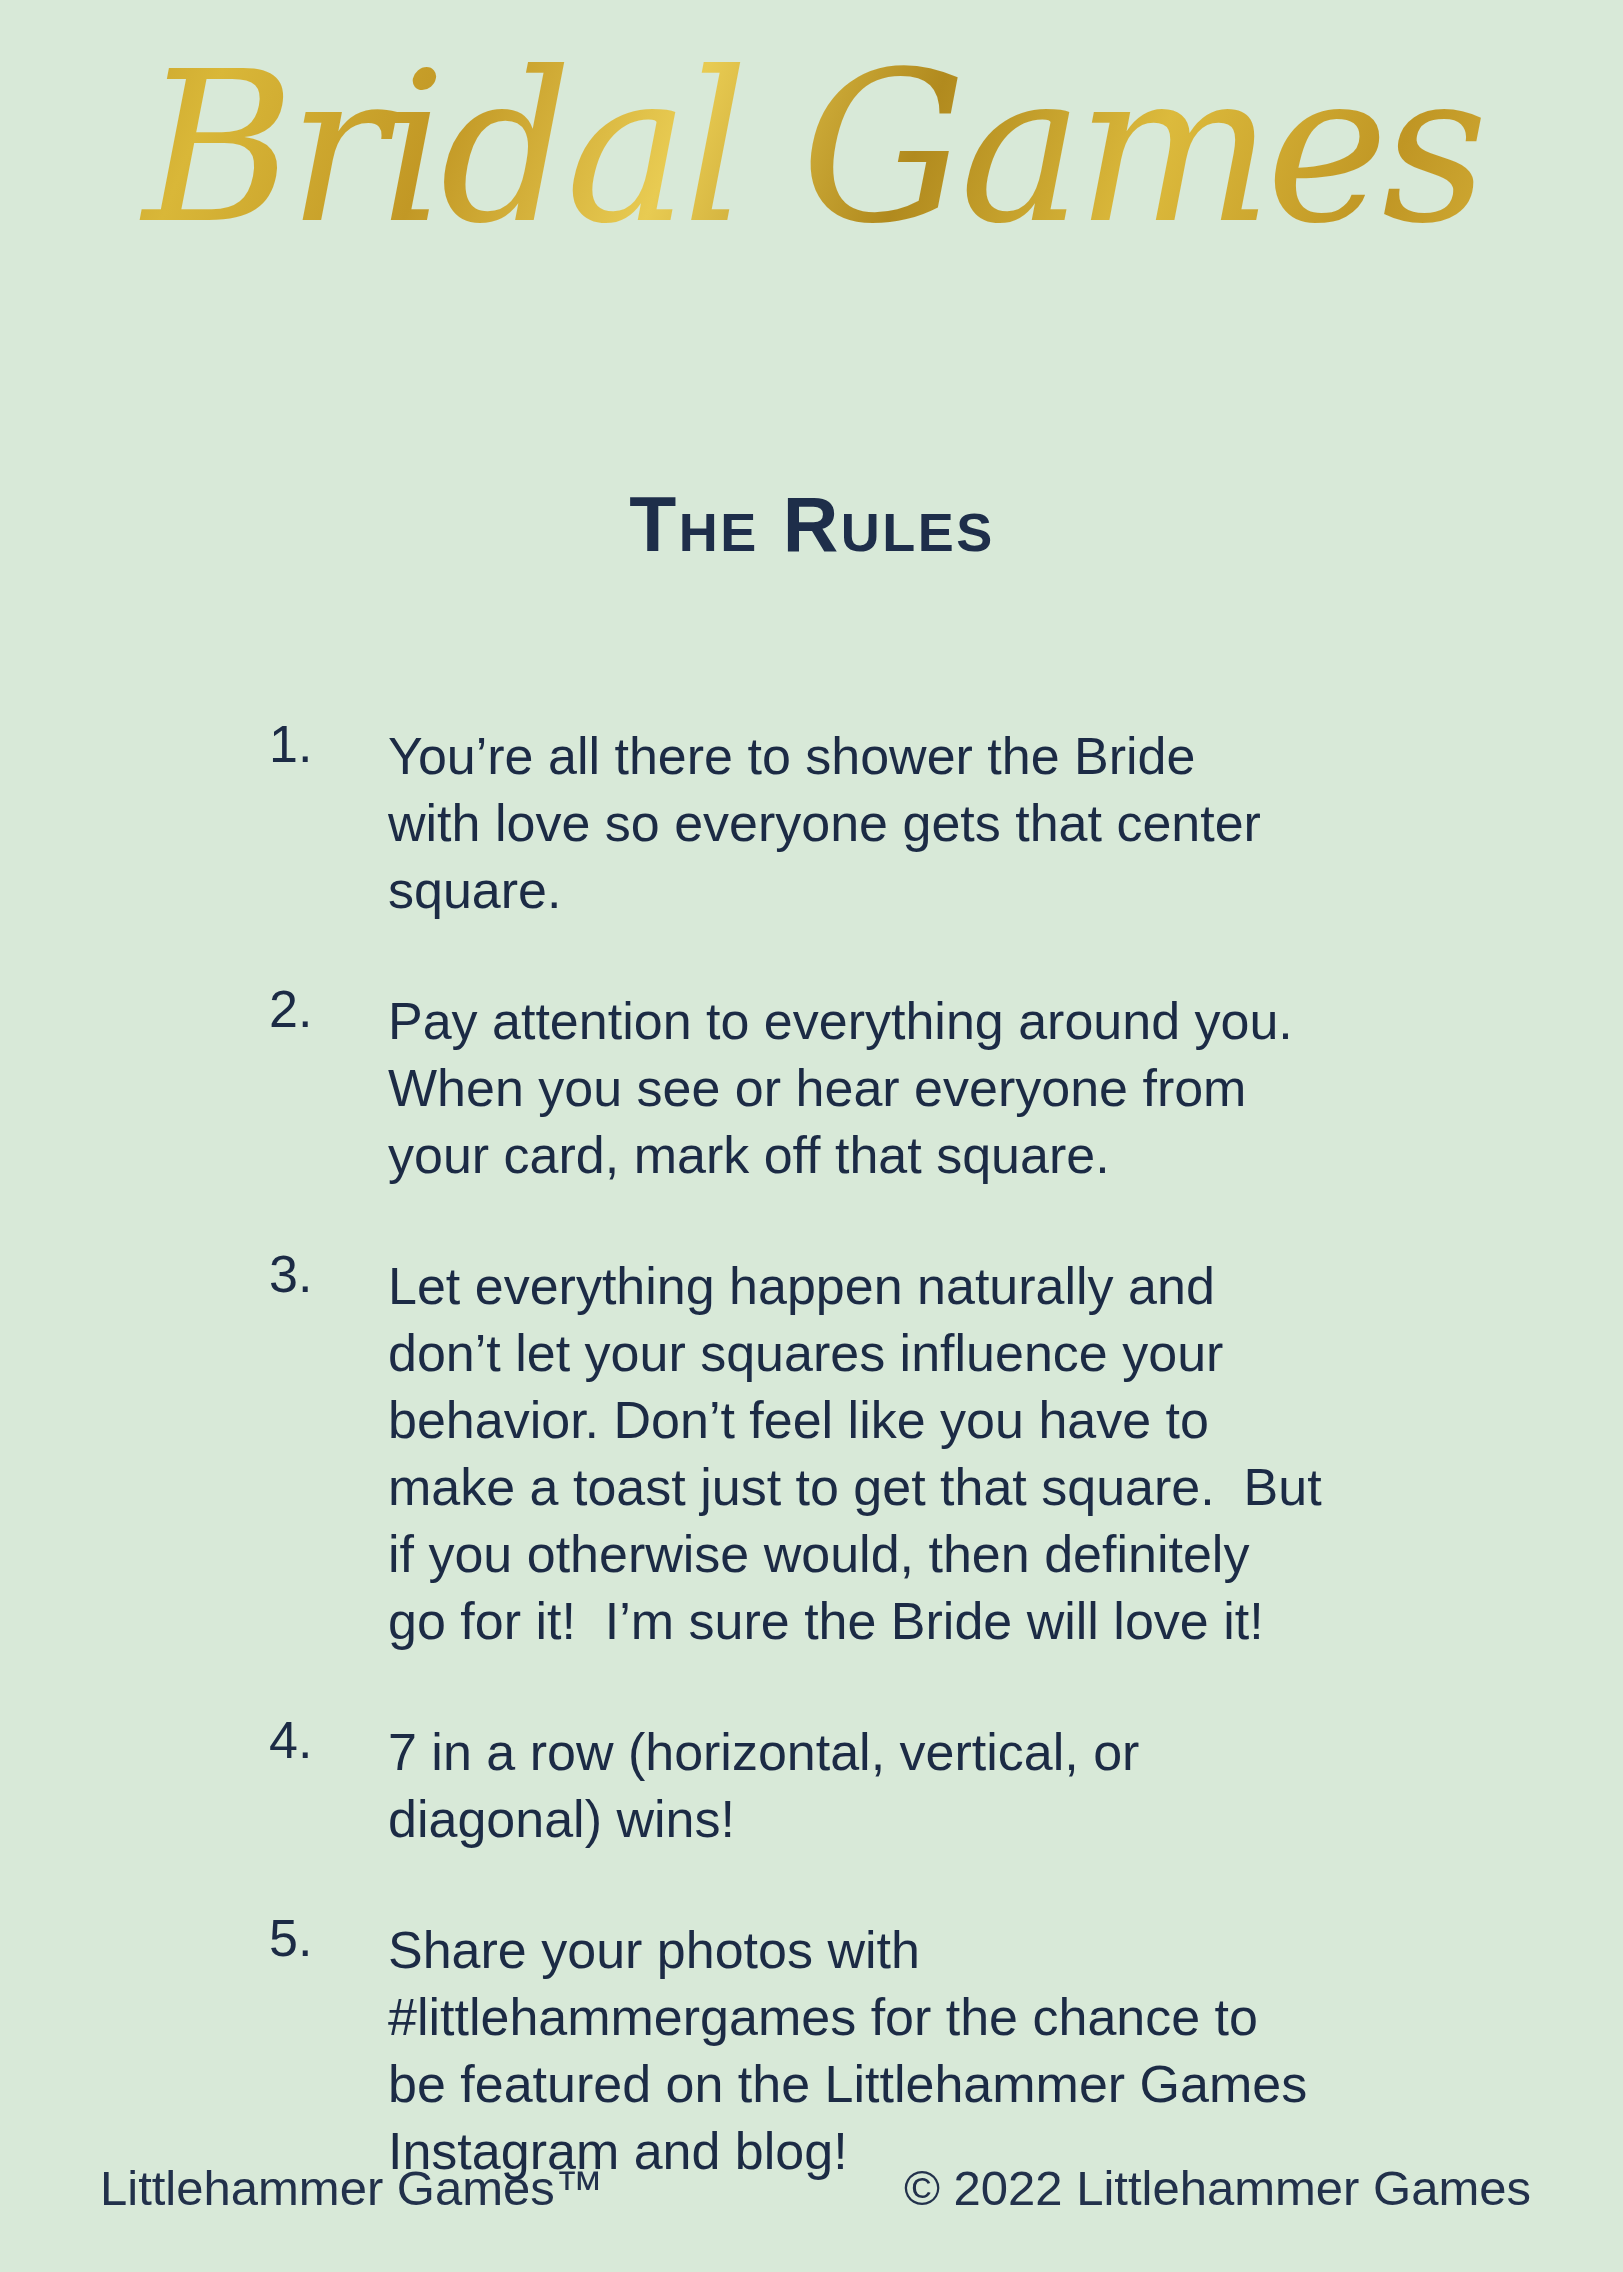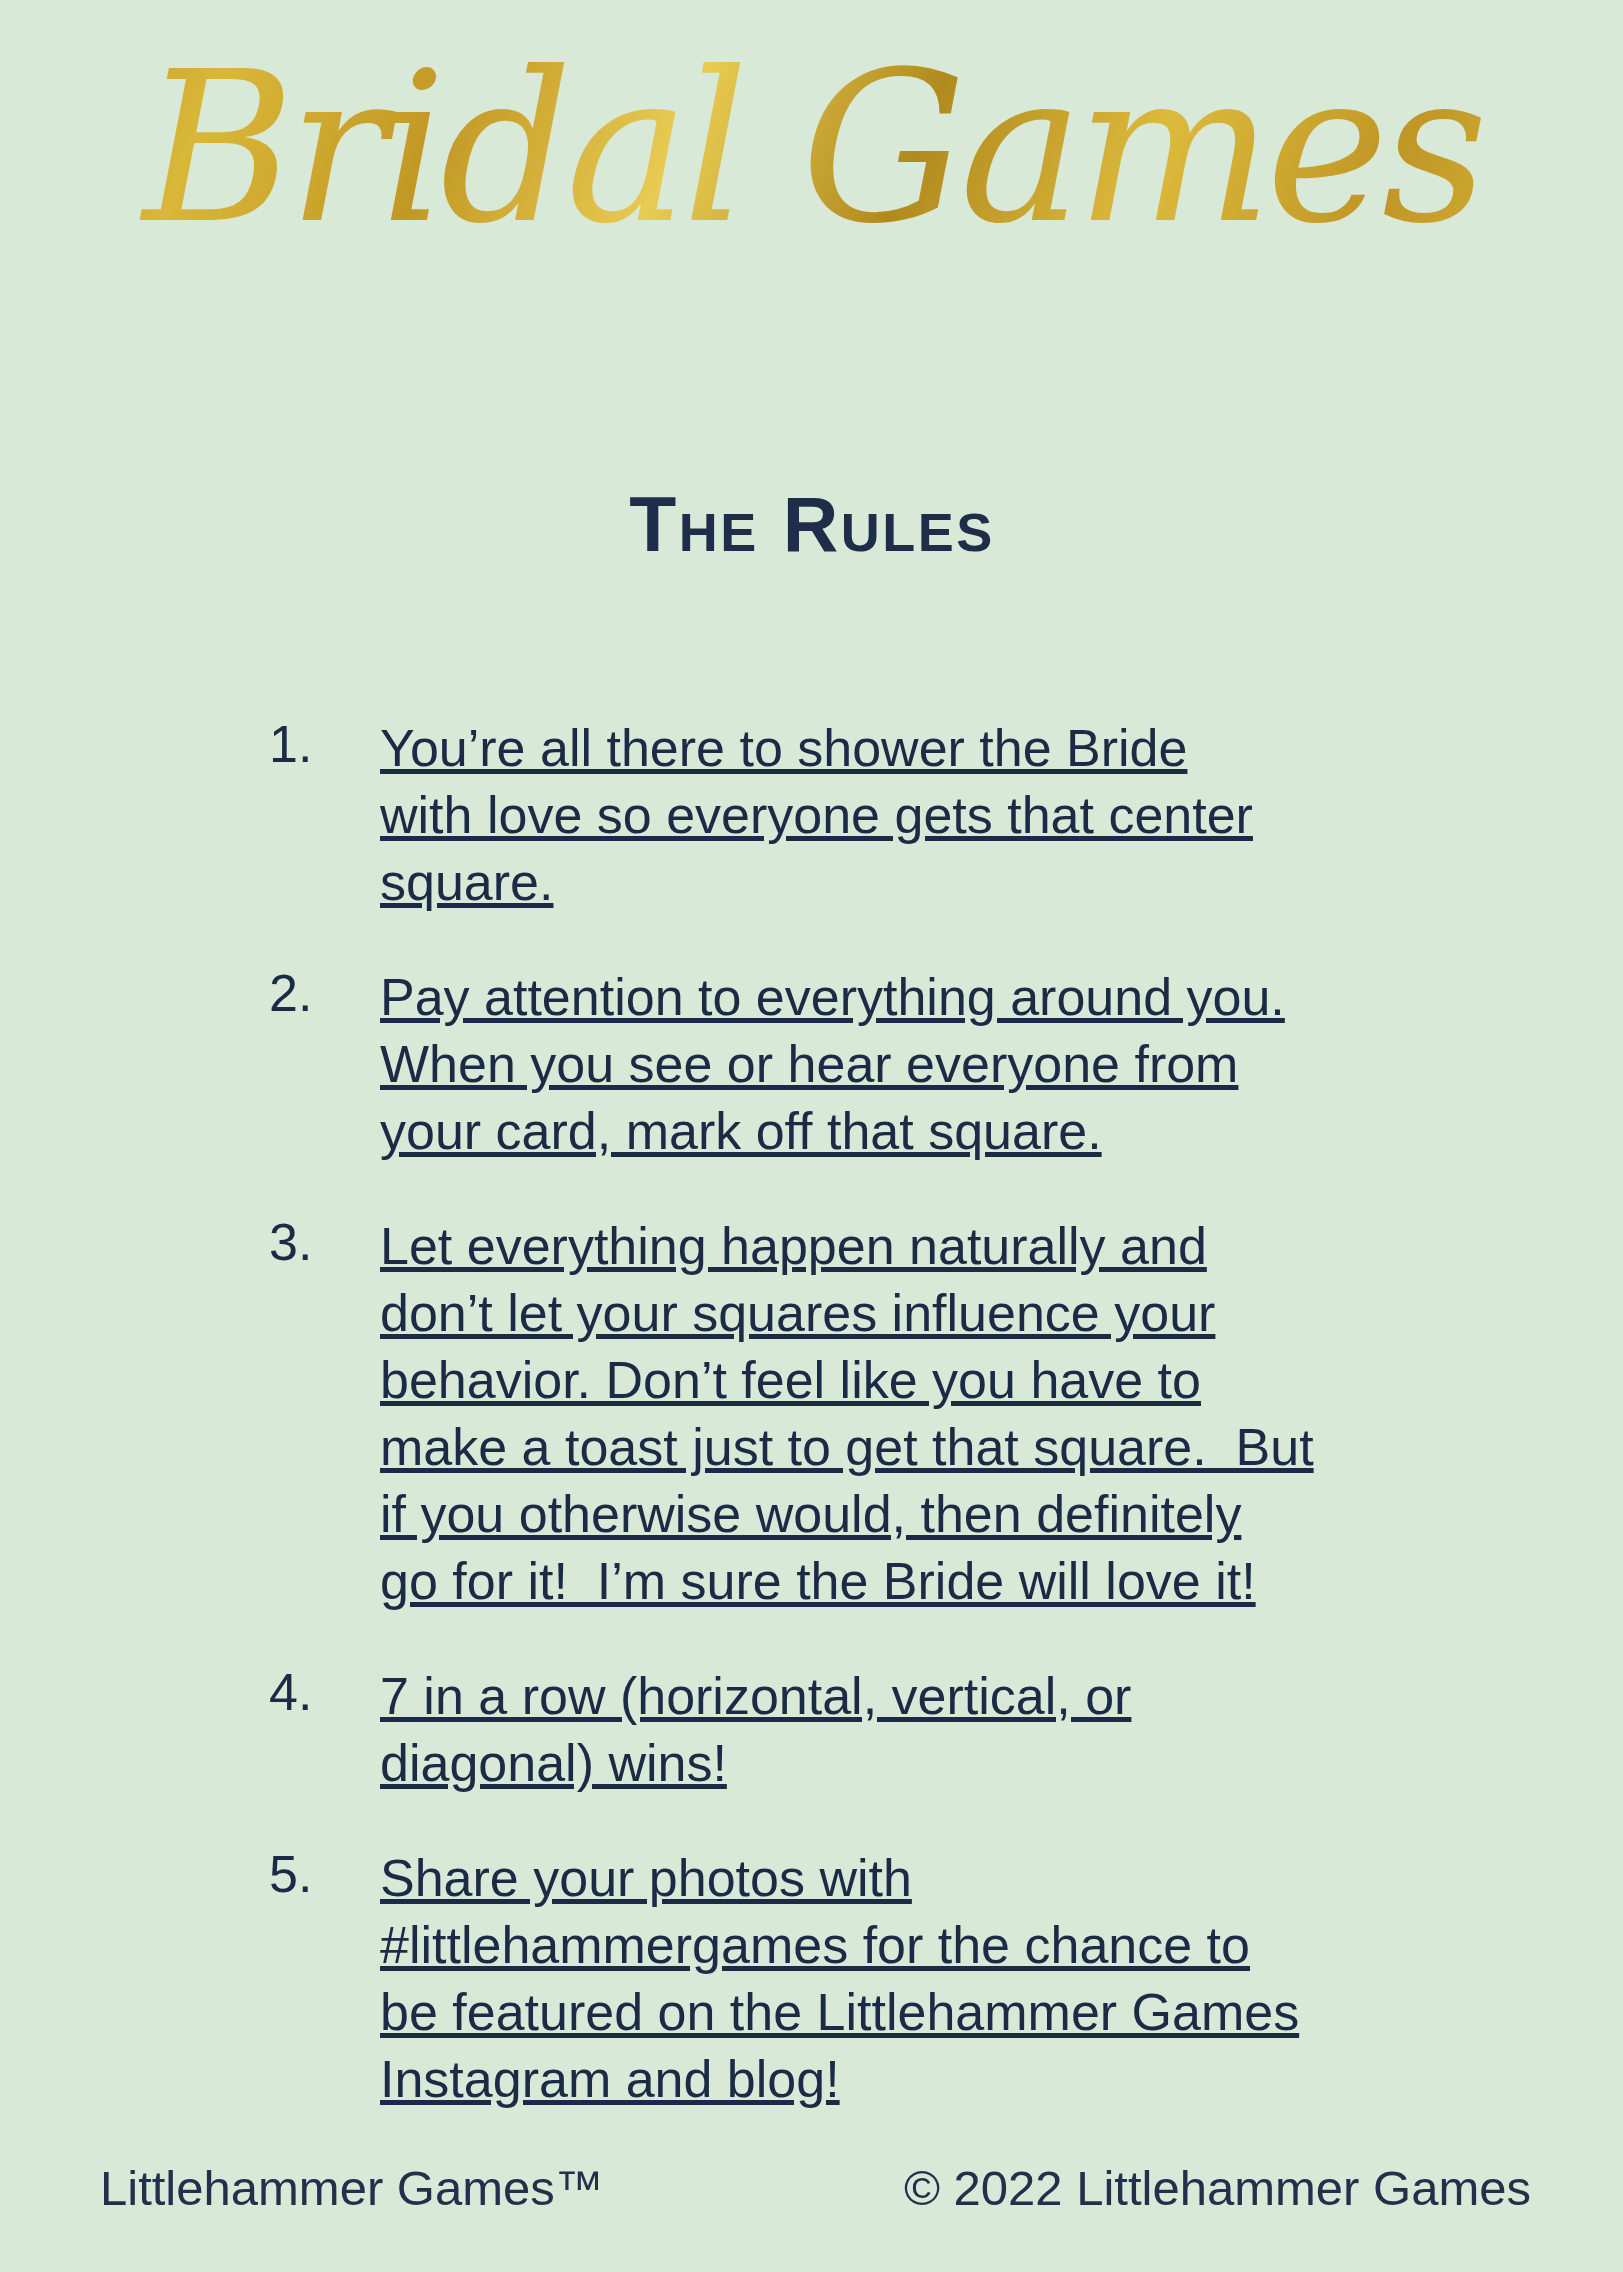--- a/index.html
+++ b/index.html
@@ -70,24 +70,23 @@
     grid-template-columns: 107px 1fr;
     margin-bottom: 40px;
     font-size: 52px;
     line-height: 67px;
     color: #1c2b45;
   }
   .rule-number {
     display: block;
   }
   .rule-text {
-    margin: 4px;
+    margin: 12px;
     max-width: 1235px;
     white-space: pre-wrap;
-    text-decoration: underline;
   }
   
   .footer {
     position: absolute;
     top: 2166px;
     left: 100px;
     right: 93px;
     display: flex;
     justify-content: space-between;
     align-items: baseline;

